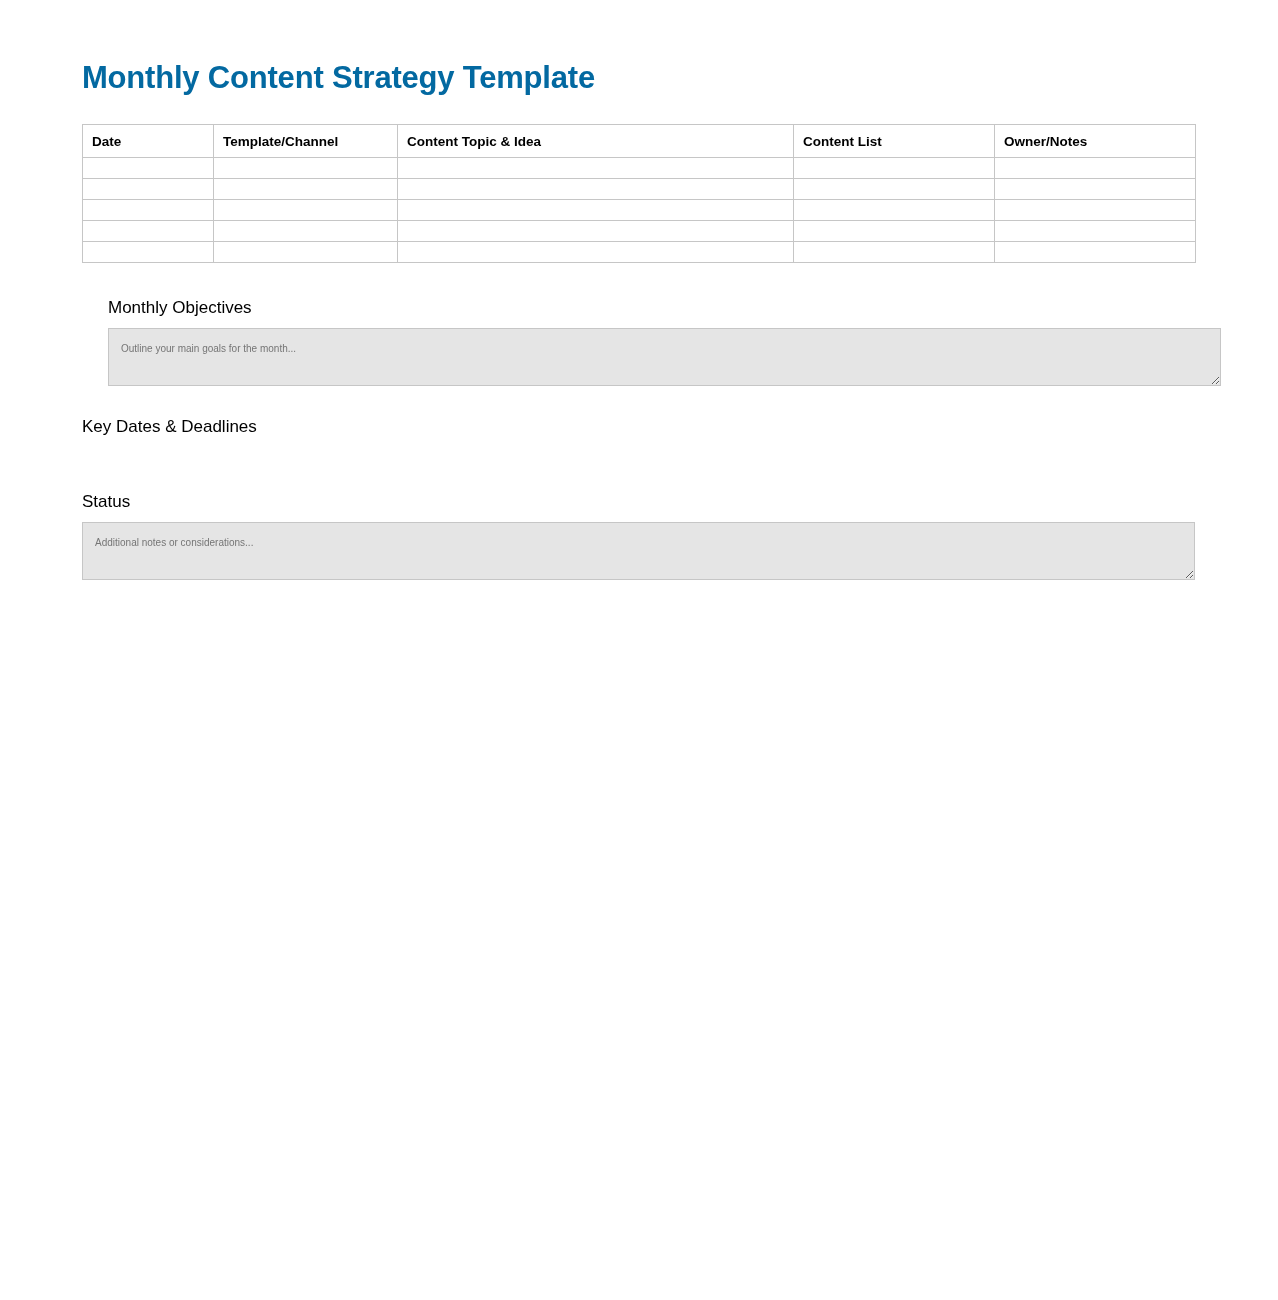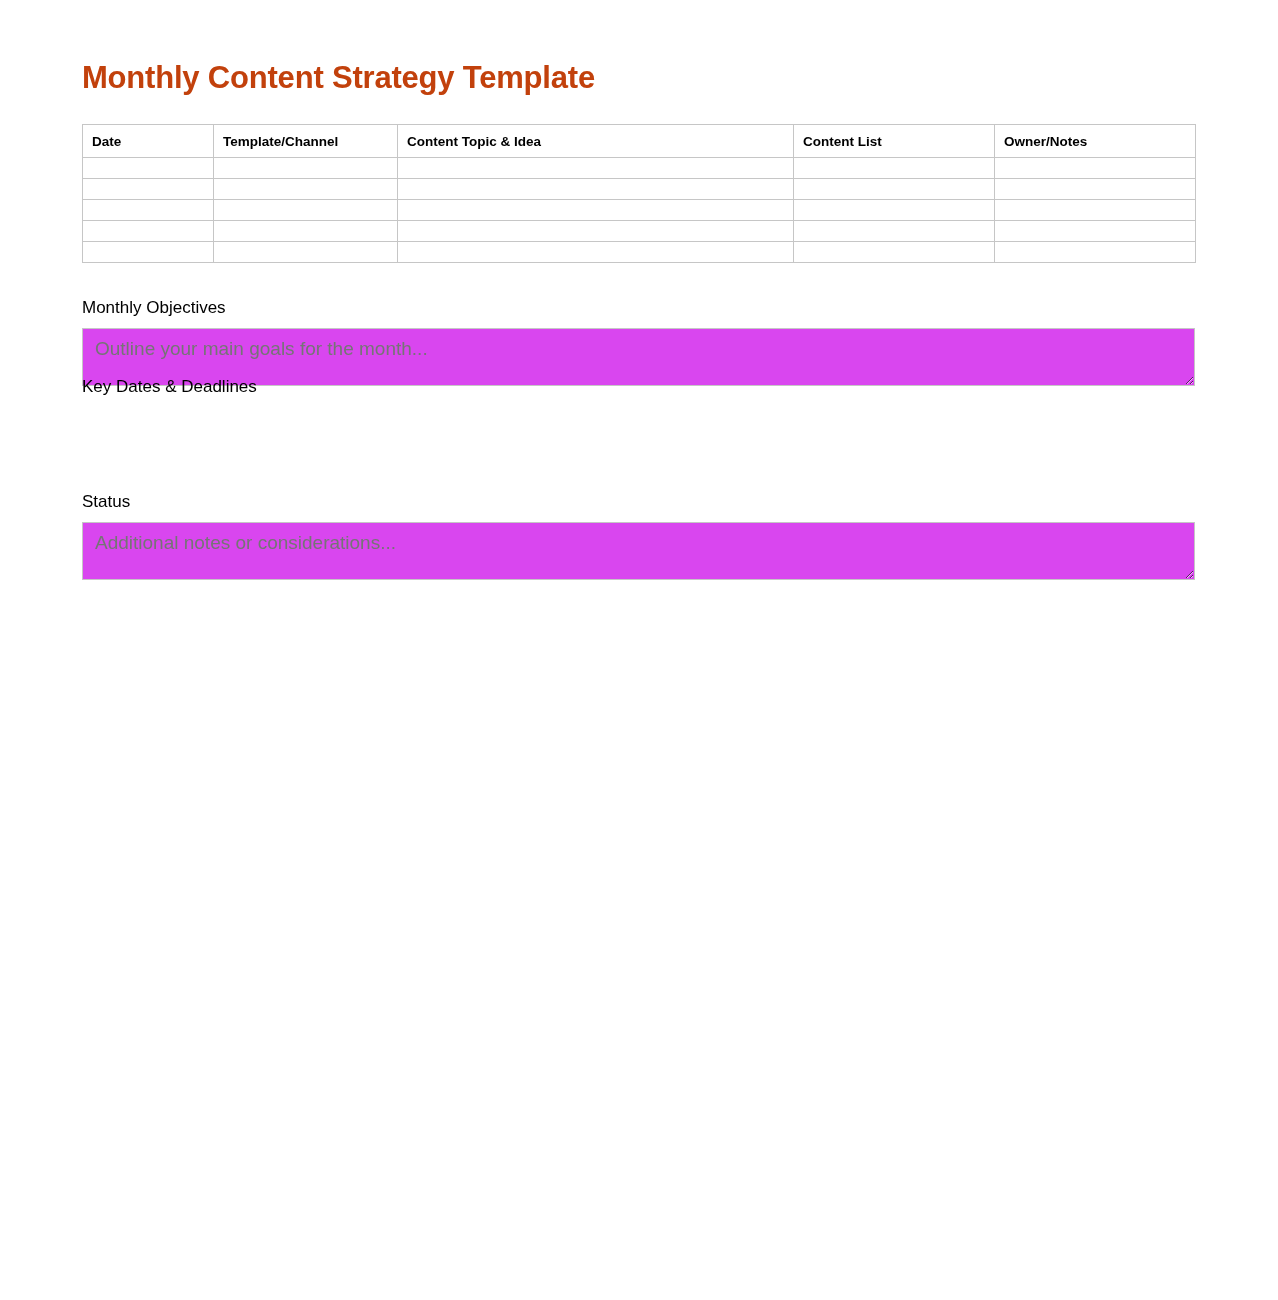--- a/index.html
+++ b/index.html
@@ -25,21 +25,21 @@
   .page-title {
     margin: 0;
     padding: 0;
     position: absolute;
     left: 82px;
     top: 58px;
     font-size: 31px;
     font-weight: bold;
     line-height: 40px;
     letter-spacing: -0.2px;
-    color: #c2410c;
+    color: #0369a1;
     white-space: nowrap;
   }
 
   
   .content-table {
     position: absolute;
     left: 82px;
     top: 124px;
     width: 1113px;
     border-collapse: collapse;
@@ -71,45 +71,45 @@
     background: #ffffff;
     box-sizing: border-box;
   }
 
   
   .form-section {
     position: absolute;
     left: 82px;
     width: 1113px;
   }
-  .section-objectives { top: 297px; }
-  .section-keydates   { top: 376px; }
+  .section-objectives { top: 297px; margin-left: 26px; }
+  .section-keydates   { top: 416px; }
   .section-notes      { top: 491px; }
 
   .field-label {
     display: block;
     font-size: 17px;
     font-weight: normal;
     line-height: 22px;
     color: #000000;
     margin: 0 0 9px 0;
     white-space: nowrap;
   }
 
   .field-textarea {
     display: block;
     box-sizing: border-box;
     width: 1113px;
     height: 58px;
     border: 1px solid #c6c6c6;
     border-radius: 0;
-    background: #d946ef;
+    background: #e5e5e5;
     padding: 10px 0 0 12px;
     font-family: "Liberation Sans", sans-serif;
-    font-size: 19px;
+    font-size: 10px;
     line-height: 20px;
     color: #202124;
     resize: vertical;
     outline: none;
     overflow: hidden;
   }
   .field-textarea::placeholder {
     color: #757575;
     opacity: 1;
   }

